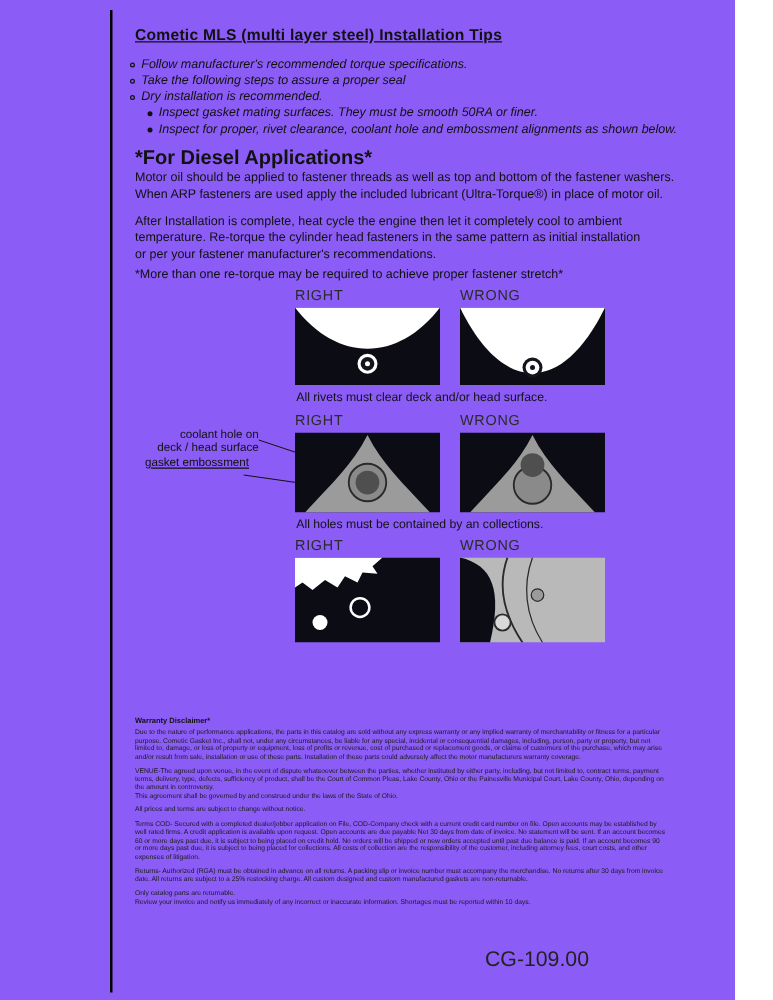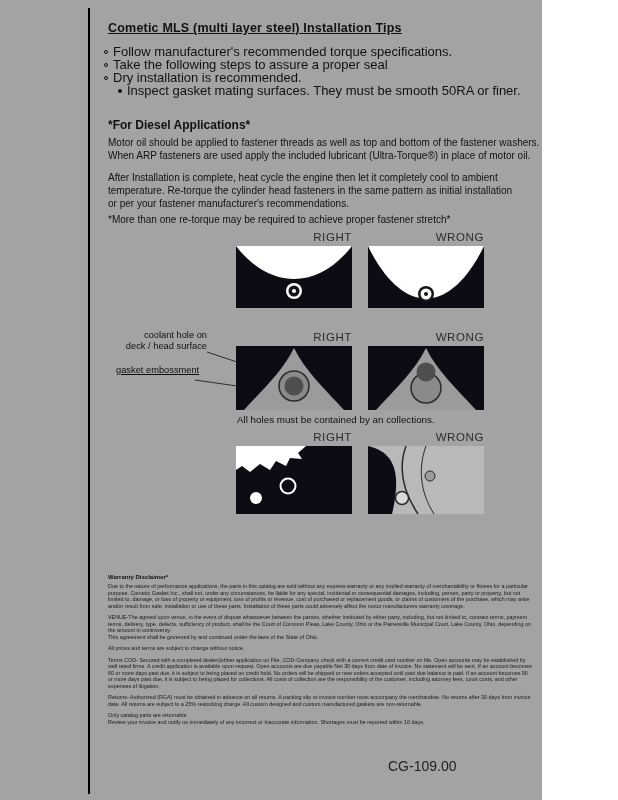--- a/index.html
+++ b/index.html
@@ -1,53 +1,53 @@
 <!DOCTYPE html>
 <html><head>
 <meta charset="utf-8">
 <style>
   * { margin:0; padding:0; box-sizing:border-box; }
   html,body { background:#ffffff; }
   body { width:618px; height:800px; font-family:"Liberation Sans", sans-serif; color:#111; }
-  .page { position:relative; width:542px; height:800px; background:#a3a3a3; overflow:hidden; }
+  .page { position:relative; width:588px; height:800px; background:#8b5cf6; overflow:hidden; }
 
   .left-rule { position:absolute; left:88px; top:8px; height:786px; width:1.5px; background:#000; }
 
   .title { position:absolute; left:108px; top:21px; font-size:12.5px; font-weight:bold;
            text-decoration:underline; letter-spacing:0.2px; }
 
   .tips { position:absolute; left:104px; top:45px; list-style:none; width:480px; }
-  .tips li { font-size:13px; line-height:13px; display:flex; align-items:center; }
+  .tips li { font-size:10px; line-height:13px; display:flex; align-items:center;font-style:italic; }
   .tips li.sub { padding-left:14px; }
   .marker { display:inline-block; width:4px; height:4px; border-radius:50%; margin-right:5px; flex:0 0 auto; }
   .marker.open { border:1px solid #111; background:transparent; }
   .marker.filled { background:#111; }
 
-  .diesel-heading { position:absolute; left:108px; top:118px; font-size:12px; font-weight:bold; }
+  .diesel-heading { position:absolute; left:108px; top:118px; font-size:16px; font-weight:bold; }
   .body-para { position:absolute; left:108px; width:478px; font-size:10px; line-height:13px; white-space:pre-line; }
   .p1 { top:136px; }
   .p2 { top:171px; }
   .p3 { top:213px; }
 
   .label-row { position:absolute; left:236px; width:248px; display:flex; justify-content:space-between; }
-  .dlabel { width:116px; text-align:right; font-size:11.5px; letter-spacing:0.6px; color:#2b2b2b; }
+  .dlabel { width:116px; text-align:left; font-size:11.5px; letter-spacing:0.6px; color:#2b2b2b; }
   .diagram-row { position:absolute; left:236px; width:248px; display:flex; justify-content:space-between; }
   .panel { display:block; }
   .dcaption { position:absolute; left:237px; font-size:9.8px; line-height:11.5px; white-space:pre-line; }
 
   .ann { position:absolute; font-size:9.3px; line-height:10.5px; color:#111; }
-  .ann1 { left:122px; top:330px; width:85px; text-align:right; }
+  .ann1 { left:122px; top:342px; width:85px; text-align:right; }
   .ann2 { left:116px; top:365px;text-decoration:underline; }
   .ann-lines { position:absolute; left:194px; top:348px; }
 
   .warranty { position:absolute; left:108px; top:574px; width:424px; }
   .warranty h3 { font-size:6px; font-weight:bold; margin-bottom:3px; }
   .warranty p { font-size:5.4px; line-height:6.5px; margin-bottom:5px; white-space:pre-line; color:#1a1a1a; }
 
-  .footer-code { position:absolute; left:388px; top:758px; font-size:14px; color:#222;text-align:center; }
+  .footer-code { position:absolute; left:388px; top:758px; font-size:17px; color:#222;text-align:center; }
 </style>
 </head>
 <body>
 
 <div class="page">
 
   <div class="left-rule"></div>
 
   <h1 class="title">Cometic MLS (multi layer steel) Installation Tips</h1>
 
@@ -60,20 +60,24 @@
       <span class="marker open"></span>
       <span>Take the following steps to assure a proper seal</span>
     </li>
     <li>
       <span class="marker open"></span>
       <span>Dry installation is recommended.</span>
     </li>
     <li class="sub">
       <span class="marker filled"></span>
       <span>Inspect gasket mating surfaces.  They must be smooth 50RA or finer.</span>
+    </li>
+    <li class="sub">
+      <span class="marker filled"></span>
+      <span>Inspect for proper, rivet clearance, coolant hole and embossment alignments as shown below.</span>
     </li>
   </ul>
 
   <h2 class="diesel-heading">*For Diesel Applications*</h2>
   <p class="body-para p1">Motor oil should be applied to fastener threads as well as top and bottom of the fastener washers.
 When ARP fasteners are used apply the included lubricant (Ultra-Torque®) in place of motor oil.</p>
   <p class="body-para p3">*More than one re-torque may be required to achieve proper fastener stretch*</p>
   <p class="body-para p2">After Installation is complete, heat cycle the engine then let it completely cool to ambient
 temperature. Re-torque the cylinder head fasteners in the same pattern as initial installation
 or per your fastener manufacturer's recommendations.</p>
@@ -91,20 +95,21 @@
       <circle cx="58" cy="45" r="2" fill="#ffffff"></circle>
     </svg>
     <svg class="panel" width="116" height="62" viewBox="0 0 116 62">
       <rect width="116" height="62" fill="#0c0c14"></rect>
       <path d="M0,0 C34,70 82,70 116,0 Z" fill="#ffffff"></path>
       <circle cx="58" cy="48" r="8" fill="#15151d"></circle>
       <circle cx="58" cy="48" r="5.5" fill="#ffffff"></circle>
       <circle cx="58" cy="48" r="2" fill="#15151d"></circle>
     </svg>
   </div>
+  <div class="dcaption" style="top:313px">All rivets must clear deck and/or head surface.</div>
 
   <div class="label-row" style="top:331px">
     <div class="dlabel">RIGHT</div>
     <div class="dlabel">WRONG</div>
   </div>
   <div class="ann ann1">coolant hole on deck / head surface</div>
   <div class="ann ann2">gasket embossment</div>
   <svg class="ann-lines" width="44" height="42" viewBox="0 0 44 42">
     <line x1="13" y1="4" x2="43" y2="14" stroke="#111" stroke-width="0.8"></line>
     <line x1="1" y1="32" x2="43" y2="38" stroke="#111" stroke-width="0.8"></line>

